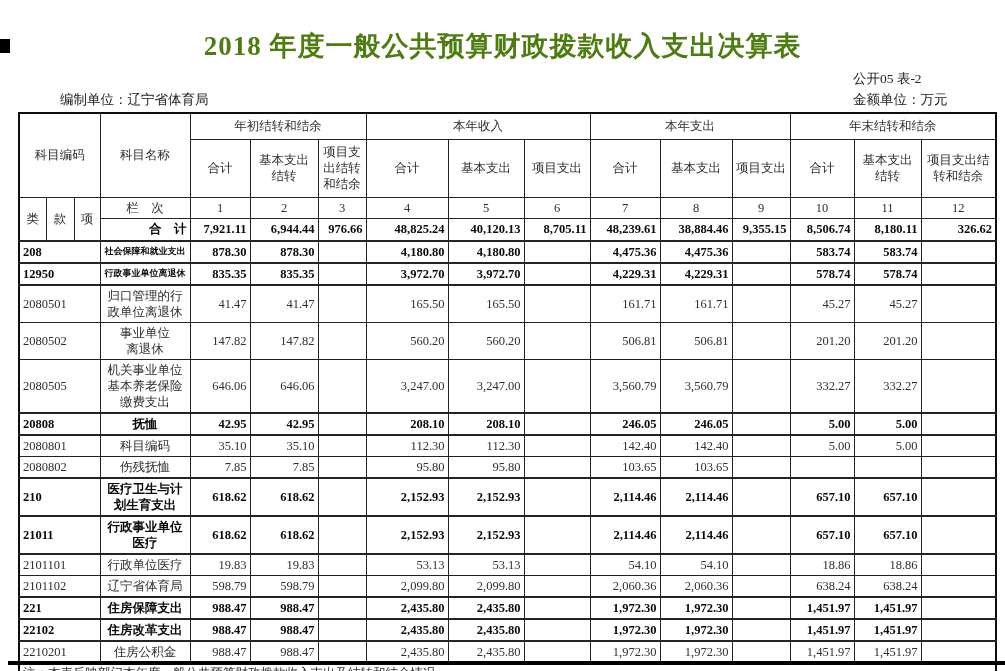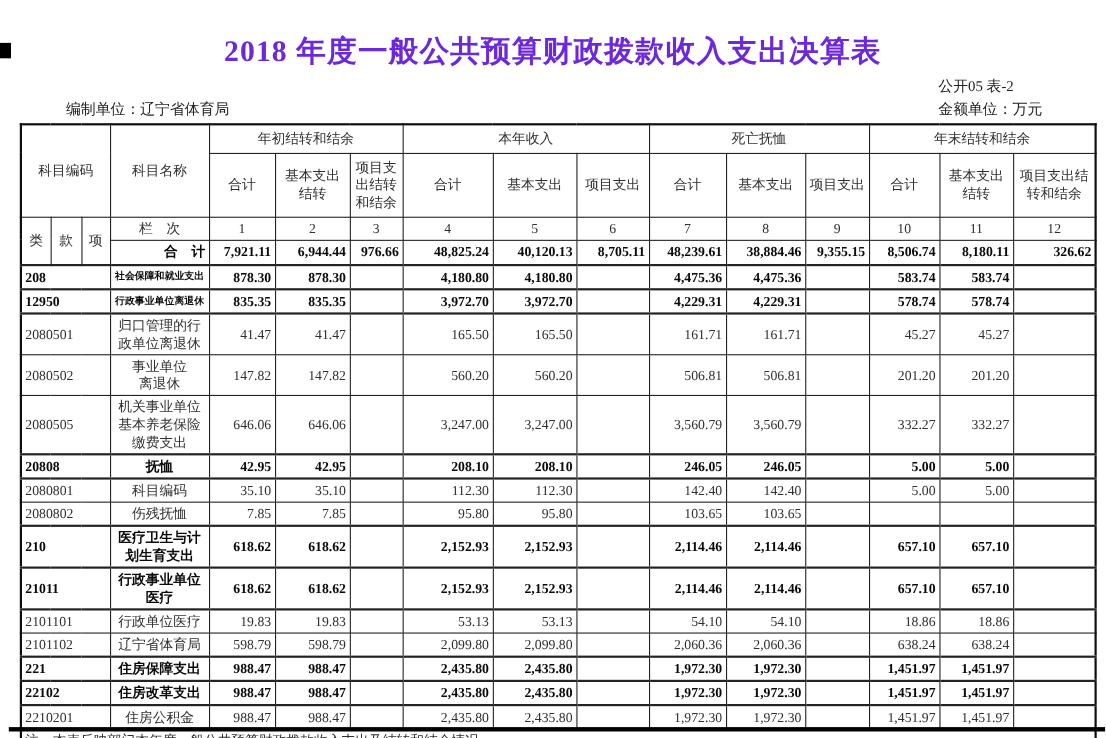--- a/index.html
+++ b/index.html
@@ -13,21 +13,21 @@
     font-family: "Liberation Serif", "DejaVu Serif", serif;
     color: #1a1a1a;
   }
   .title {
     position: absolute;
     top: 28px; left: 0; right: 0;
     text-align: center;
     font-size: 27px;
     font-weight: bold;
     letter-spacing: 1px;
-    color: #6d28d9;
+    color: #4d7c0f;
   }
   .doc-no {
     position: absolute;
     top: 70px; left: 853px;
     font-size: 13.5px;
     color: #222;
   }
   .meta-left   { position: absolute; top: 91px; left: 60px;  font-size: 13.5px; color: #222; }
   .meta-center { position: absolute; top: 91px; left: 0; right: 0; text-align: center; font-size: 13.5px; color: #222; }
   .meta-right  { position: absolute; top: 91px; left: 853px; font-size: 13.5px; color: #222; }
@@ -119,21 +119,21 @@
       <col style="width:64px">
         <col style="width:67px">
         <col style="width:75px">
     </colgroup>
     <thead>
       <tr class="group-row">
         <th colspan="3" rowspan="2">科目编码</th>
         <th rowspan="2">科目名称</th>
         <th colspan="3">年初结转和结余</th>
         <th colspan="3">本年收入</th>
-        <th colspan="3">死亡抚恤</th>
+        <th colspan="3">本年支出</th>
         <th colspan="3">年末结转和结余</th>
       </tr>
       <tr class="sub-row">
         <th>合计</th>
         <th>基本支出结转</th>
         <th>项目支出结转和结余</th>
         <th>合计</th>
         <th>基本支出</th>
         <th>项目支出</th>
         <th>合计</th>

